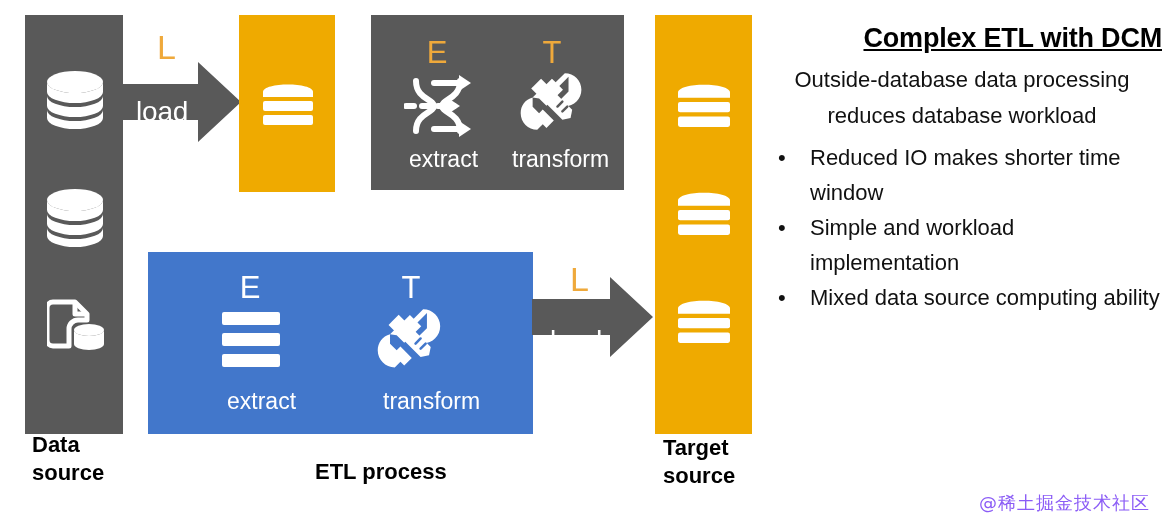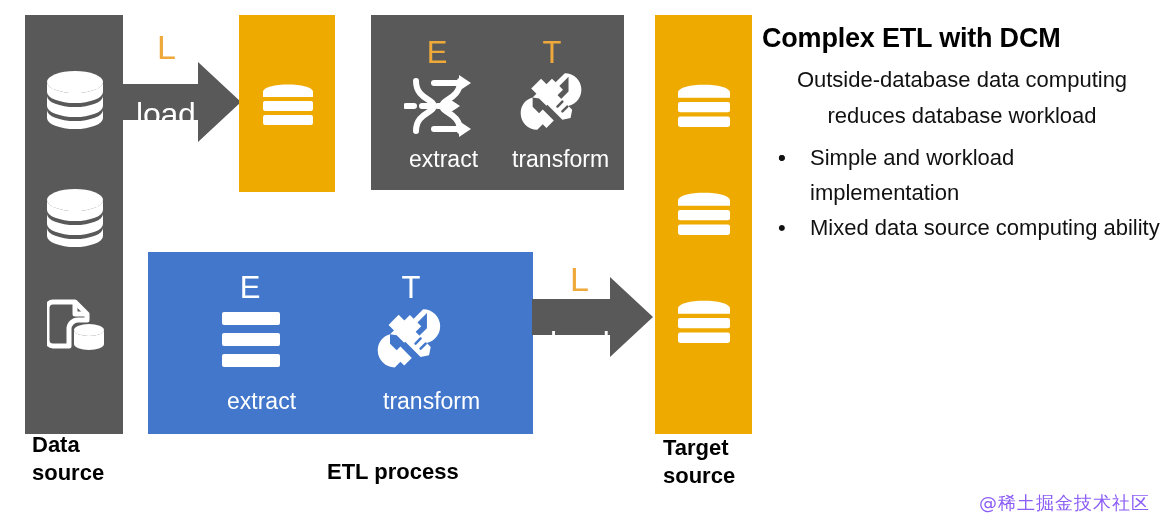--- a/index.html
+++ b/index.html
@@ -15,21 +15,21 @@
 
   .gray-col{background:#595959;}
   .orange-box{background:#EFAA00;}
   .blue-box{background:#4277CB;}
   .gray-box{background:#595959;overflow:hidden;}
 
   
   .arrow{position:absolute;}
   .arrow svg{display:block;}
   .arrow-label{
-    position:absolute;color:#ffffff;font-size:32px;
+    position:absolute;color:#ffffff;font-size:28px;
     font-family:"Liberation Sans", sans-serif;
     letter-spacing:-0.2px;
   }
   .l-letter{
     position:absolute;color:#EFA93B;font-size:34px;
     font-family:"Liberation Sans", sans-serif;line-height:1;
   }
 
   
   .icon{position:absolute;}
@@ -51,22 +51,22 @@
 
   
   .caption{
     position:absolute;color:#000000;font-weight:bold;font-size:22px;
     line-height:1.28;font-family:"Liberation Sans", sans-serif;
   }
 
   
   .panel{position:absolute;left:762px;top:22px;width:400px;}
   .panel-title{
-    font-size:27px;font-weight:bold;color:#000;text-align:left;
-    line-height:1.2;letter-spacing:-0.2px;
+    font-size:27px;font-weight:bold;color:#000;text-align:right;
+    line-height:1.2;letter-spacing:-0.2px;text-decoration:underline;
   }
   .panel-sub{
     font-size:22px;color:#111;text-align:center;line-height:1.62;
     margin-top:8px;padding:0 6px;
   }
   .panel-list{margin:6px 0 0 0;padding:0;list-style:none;}
   .panel-list li{
     position:relative;font-size:22px;color:#111;line-height:1.6;
     padding-left:48px;margin-bottom:0px;
   }
@@ -196,21 +196,21 @@
           <path d="M42 36 L48 30"></path>
           <path d="M48 42 L54 36"></path>
         </g>
       </svg>
     </div>
 
     <span class="et-caption" style="left:79px;top:138px;">extract</span>
     <span class="et-caption" style="left:235px;top:138px;">transform</span>
   </div>
 
-  <div class="caption" style="left:315px;top:458px;margin-left:12px;">
+  <div class="caption" style="left:315px;top:458px;">
     <span>ETL process</span>
   </div>
 
   <div class="arrow" style="left:532px;top:265px;width:122px;height:112px;">
     <svg width="122" height="112" viewBox="0 0 122 112">
       <path d="M0 34 H78 V12 L121 52 L78 92 V70 H0 Z" fill="#595959"></path>
     </svg>
   </div>
   <div class="l-letter" style="left:570px;top:262px;">L</div>
   <div class="arrow-label" style="left:550px;top:325px;">load</div>
@@ -239,24 +239,25 @@
     </svg>
   </div>
 
   <div class="caption" style="left:663px;top:434px;">
     <div>Target</div>
     <div>source</div>
   </div>
 
   <div class="panel">
     <div class="panel-title">Complex ETL with DCM</div>
-    <div class="panel-sub">Outside-database data computing reduces database workload</div>
+    <div class="panel-sub">Outside-database data processing reduces database workload</div>
     <ul class="panel-list">
       <li>
         <span class="dot">•</span>
+        <span>Reduced IO makes shorter time window</span>
       </li>
       <li>
         <span class="dot">•</span>
         <span>Simple and workload implementation</span>
       </li>
       <li>
         <span class="dot">•</span>
         <span>Mixed data source computing ability</span>
       </li>
     </ul>

